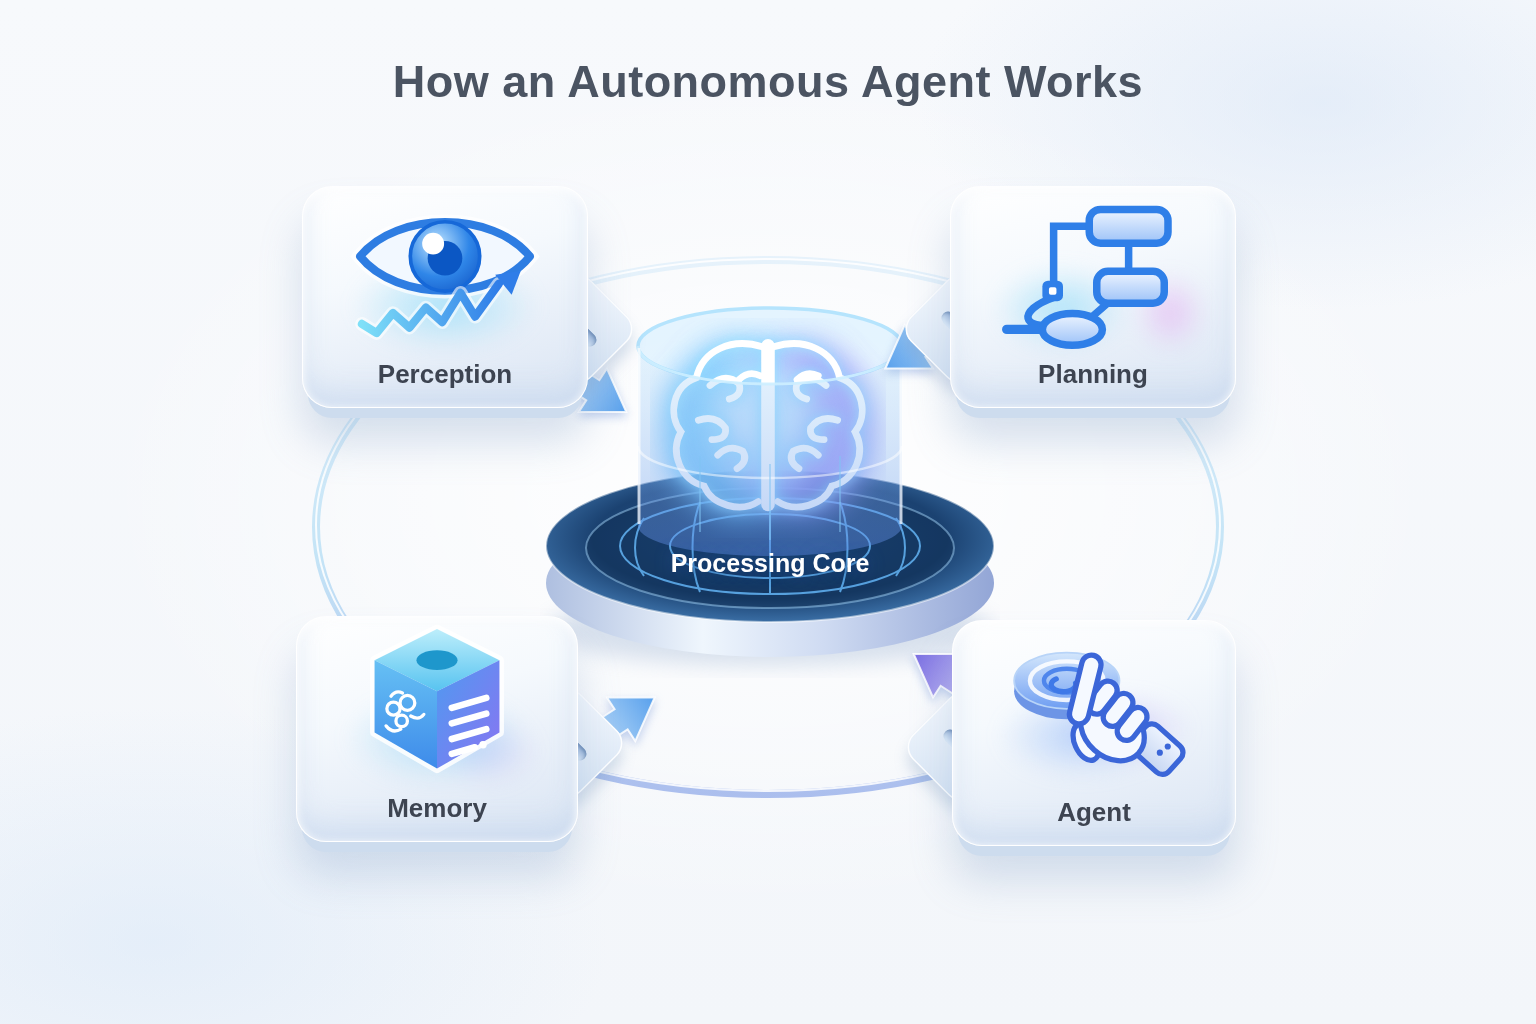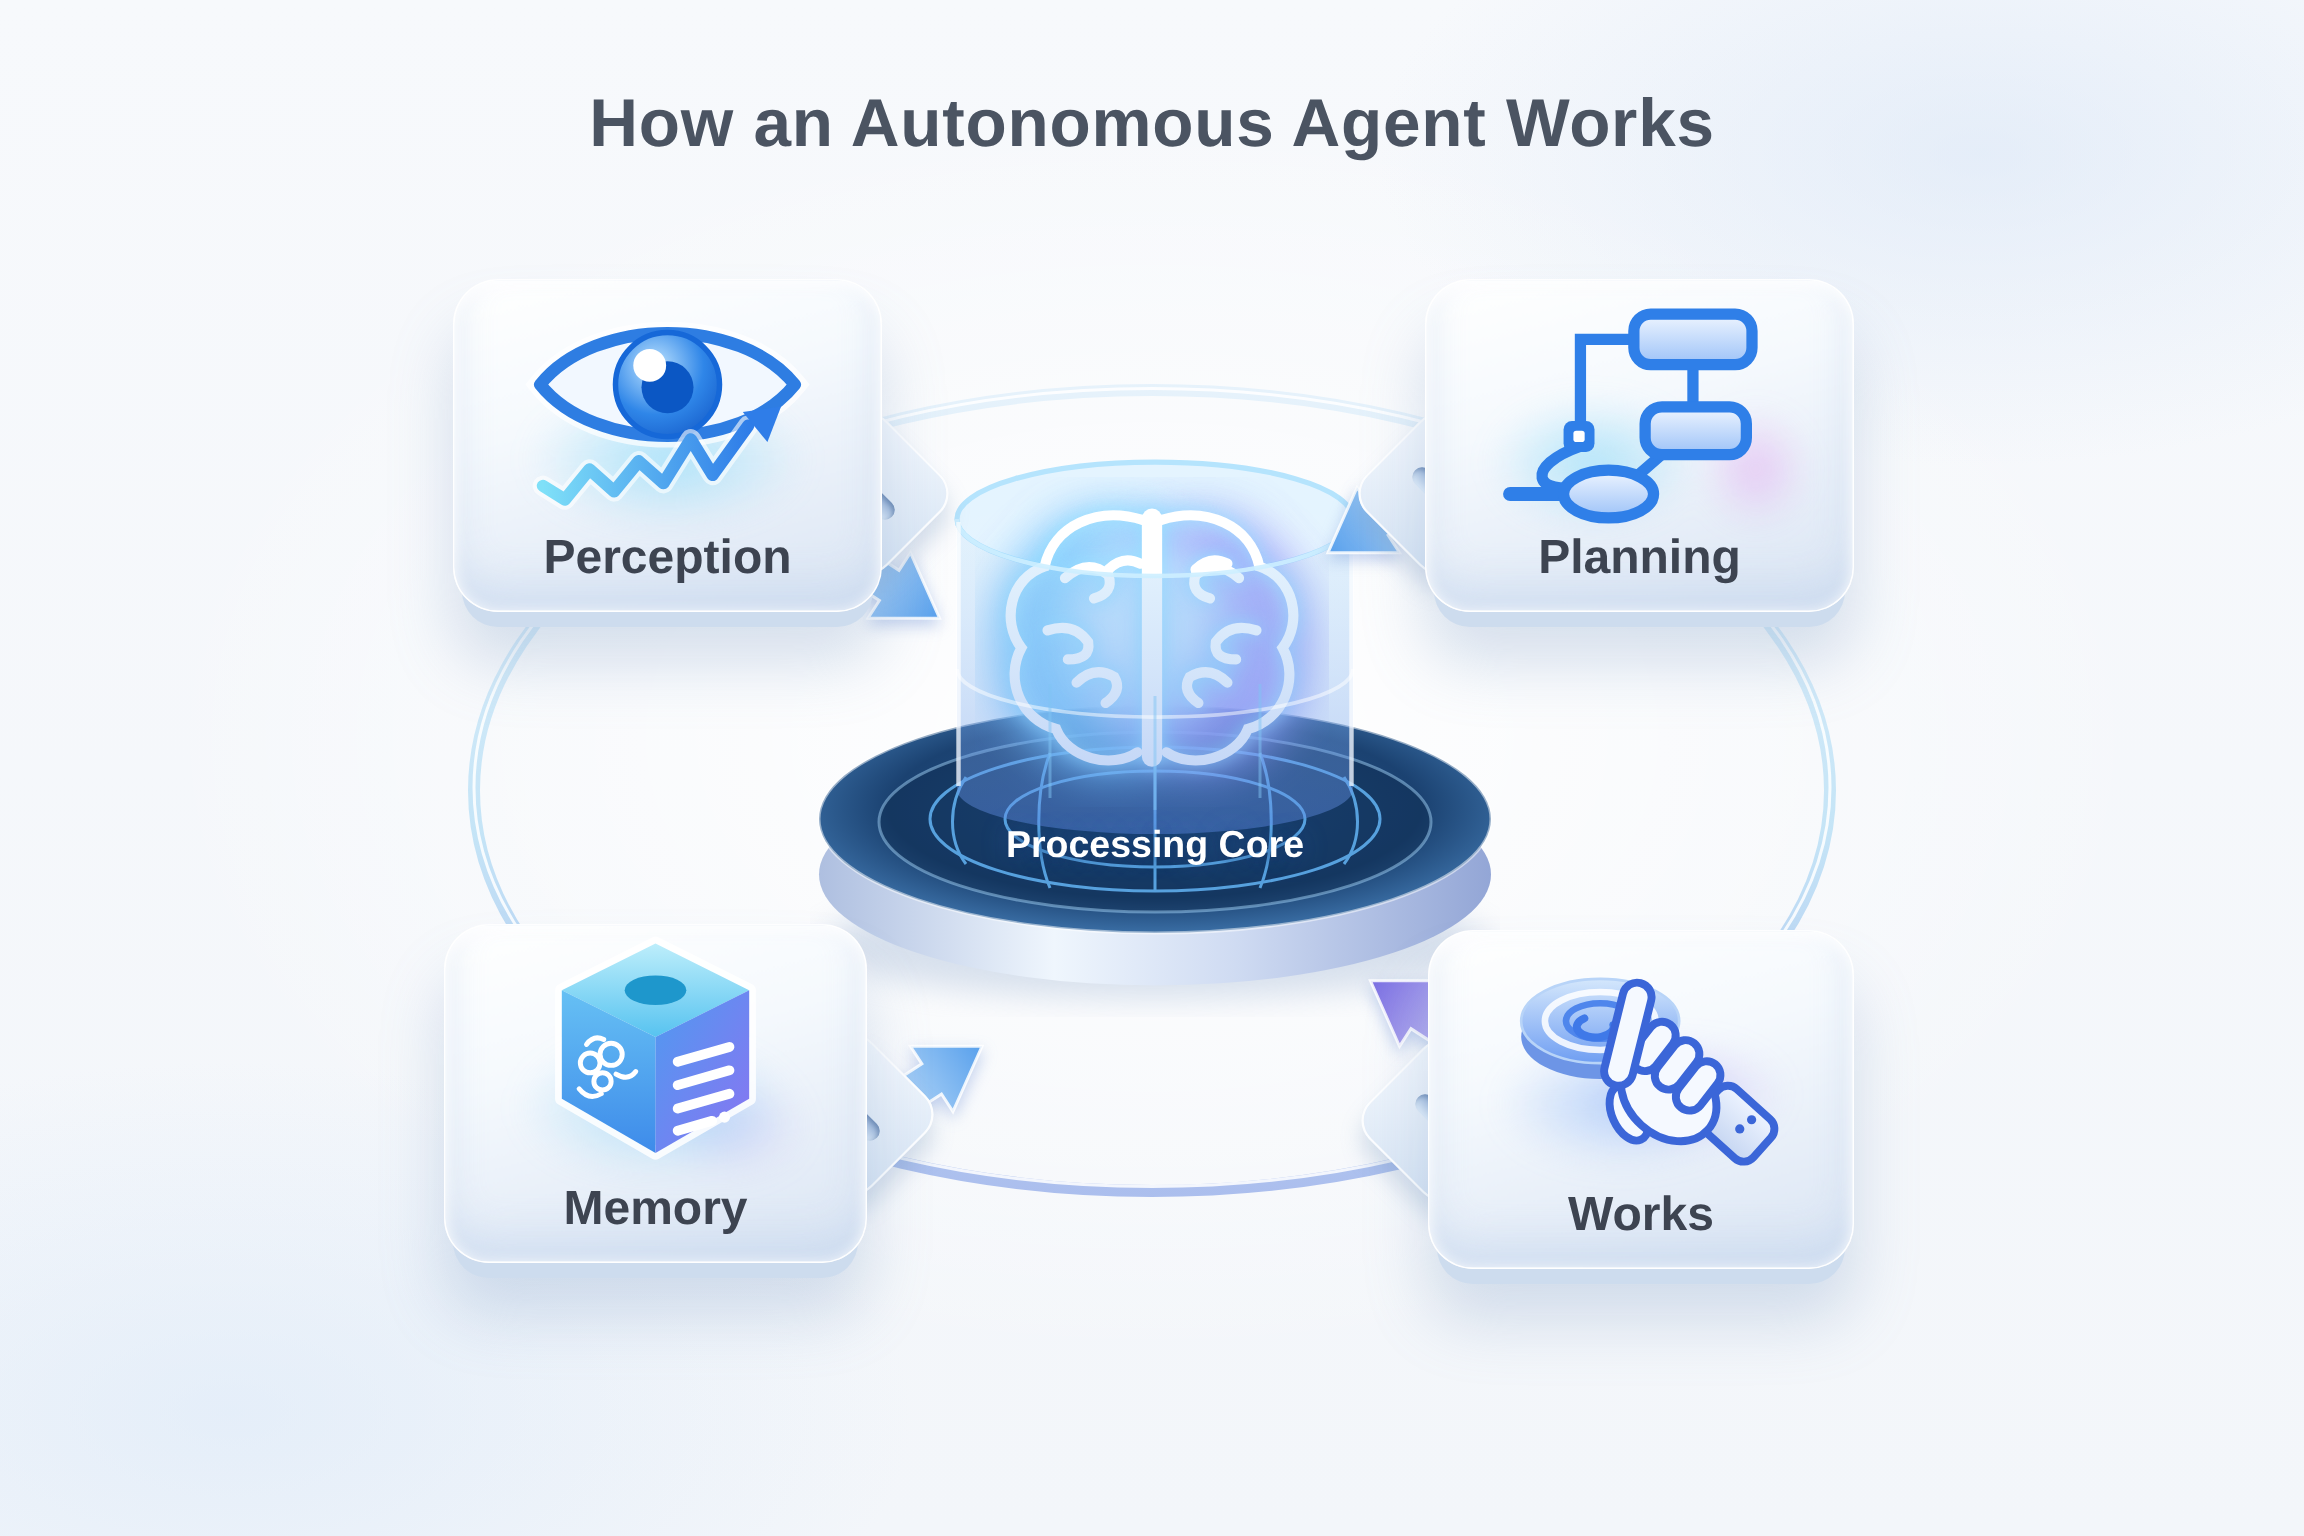--- a/index.html
+++ b/index.html
@@ -76,21 +76,21 @@
       radial-gradient(closest-side at 70% 60%, rgba(170,160,245,.30), rgba(170,160,245,0) 68%);
   }
   .card-action .glow{
     background:
       radial-gradient(closest-side at 45% 45%, rgba(140,182,248,.55), rgba(140,182,248,0) 72%),
       radial-gradient(closest-side at 62% 40%, rgba(186,160,248,.4), rgba(186,160,248,0) 68%);
   }
   .icon{position:absolute; left:50%; transform:translateX(-50%); z-index:3;}
   .card-label{
     position:absolute; left:0; bottom:18px; width:100%; z-index:3;
-    text-align:center; font-size:32px; font-weight:600; color:#3d4451;
+    text-align:center; font-size:26px; font-weight:600; color:#3d4451;
   }
 </style>
 </head>
 <body>
 
 <div class="stage">
 
   <h1 class="title">How an Autonomous Agent Works</h1>
 
   <svg class="abs ring" width="1536" height="1024" viewBox="0 0 1536 1024">
@@ -359,16 +359,16 @@
         <ellipse cx="96" cy="130" rx="13" ry="22" transform="rotate(-24 96 130)"></ellipse>
         <ellipse cx="126" cy="116" rx="40" ry="31" transform="rotate(42 126 116)"></ellipse>
         <rect x="104" y="58" width="21" height="42" rx="10.5" transform="rotate(38 114 79)"></rect>
         <rect x="122" y="72" width="21" height="42" rx="10.5" transform="rotate(38 132 93)"></rect>
         <rect x="138" y="88" width="21" height="42" rx="10.5" transform="rotate(38 148 109)"></rect>
         <rect x="84" y="30" width="22" height="80" rx="11" transform="rotate(14 95 70)"></rect>
       </g>
       <circle cx="180" cy="142" r="3.5" fill="#3b66d8"></circle>
       <circle cx="189" cy="135" r="3.5" fill="#3b66d8"></circle>
     </svg>
-    <div class="card-label">Works</div>
+    <div class="card-label">Agent</div>
   </div>
 
 </div>
 
 </body></html>

